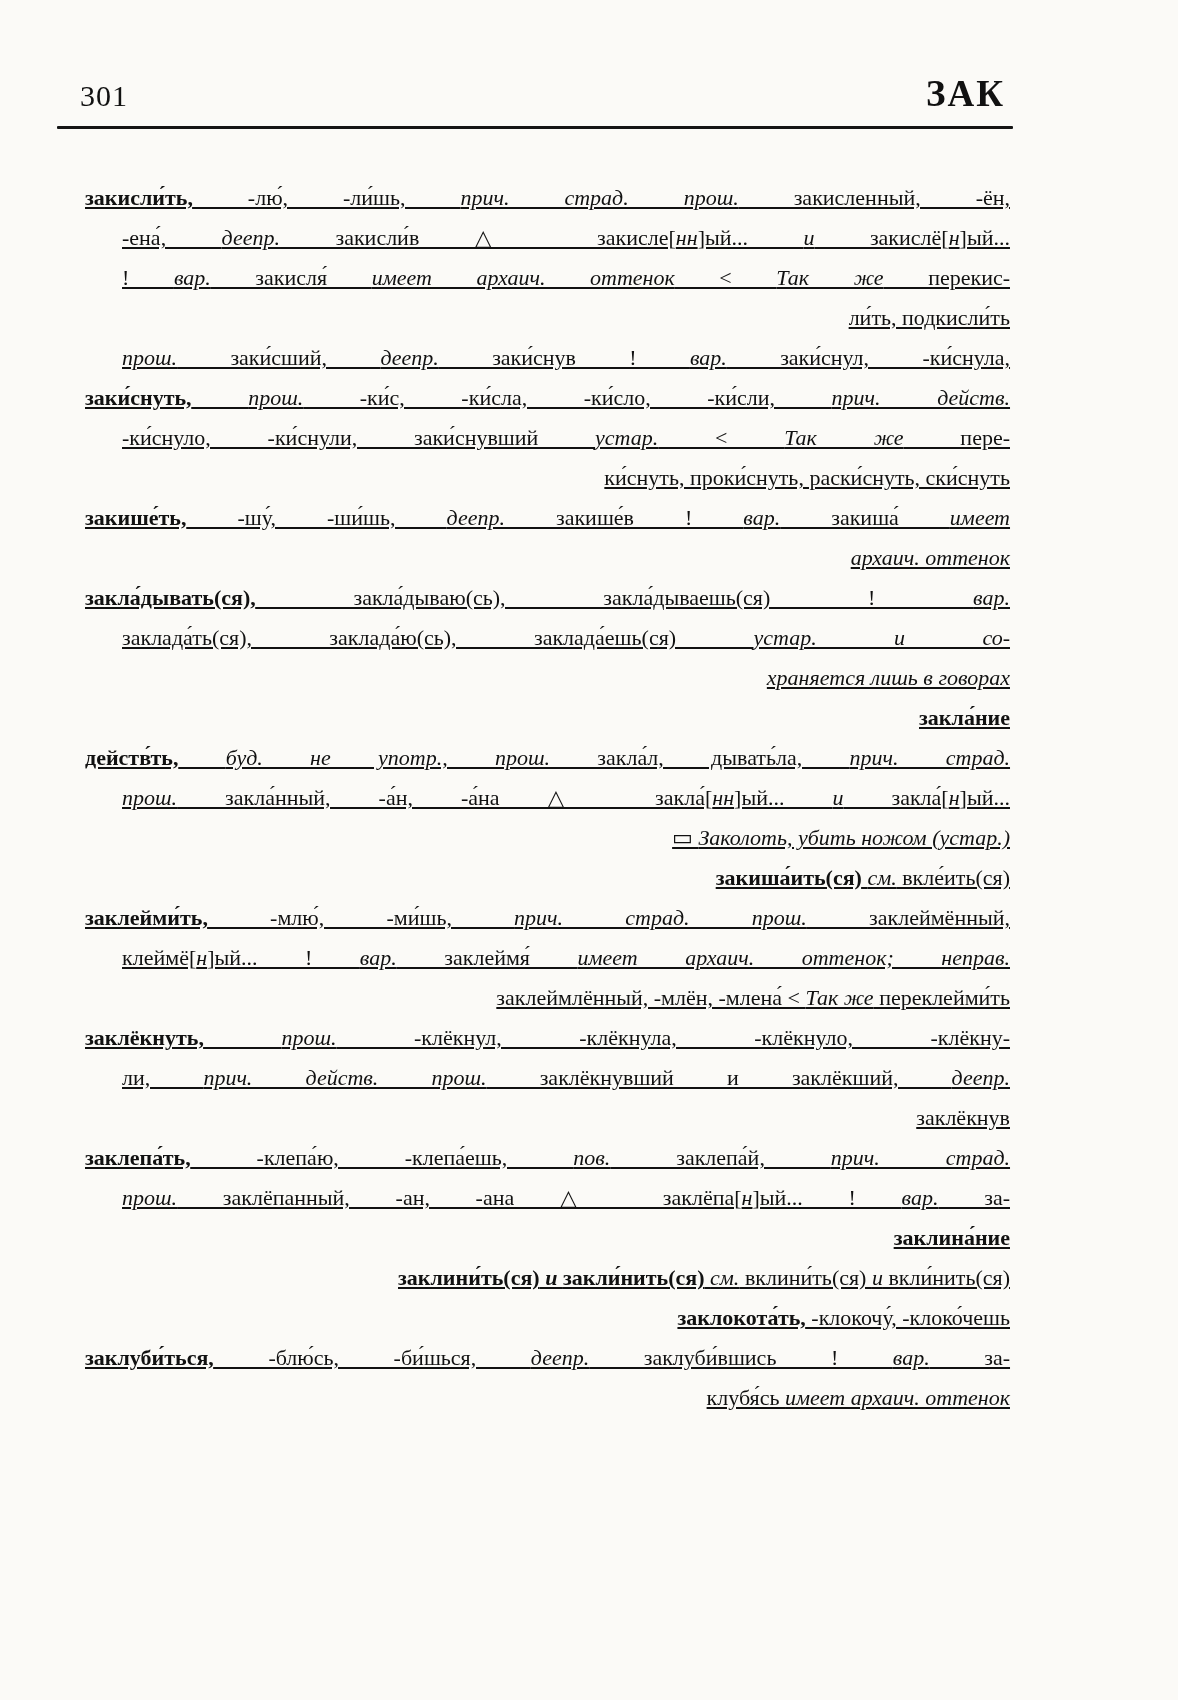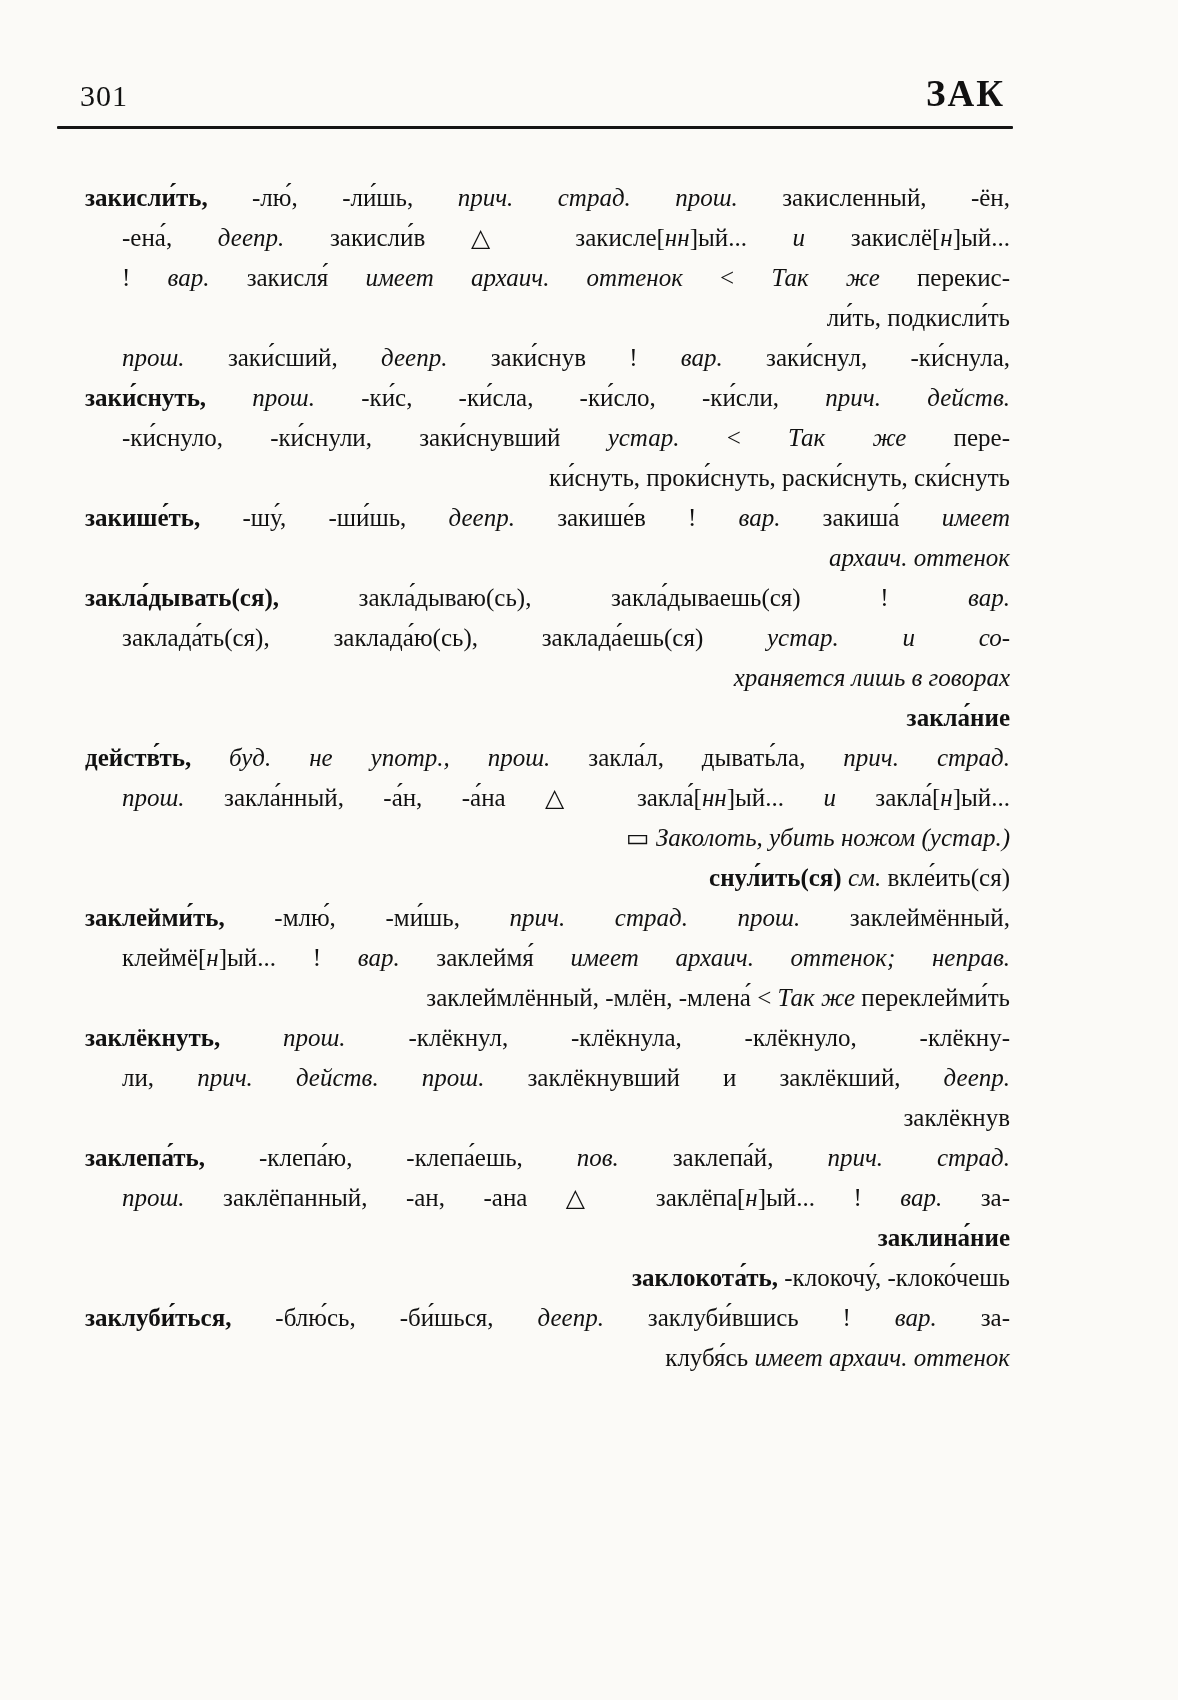--- a/index.html
+++ b/index.html
@@ -16,21 +16,22 @@
     display:flex;justify-content:space-between;align-items:baseline;text-align:center;
   }
   .page-num{font-size:30px;letter-spacing:1px;}
   .guide-word{font-size:37px;font-weight:bold;letter-spacing:2px;}
   .rule{
     position:absolute;top:126px;left:57px;width:956px;height:3px;
     background:#151515;border-radius:1px;
   }
   .entries{
     position:absolute;top:178px;left:85px;width:925px;
-    font-size:25px;
+    font-size:22px;
+    text-decoration:underline;
   }
   .line{
     line-height:40px;
     white-space:normal;
     text-align:right;
   }
   .line.j{text-align:justify;text-align-last:justify;}
   .line.cont{padding-left:37px;}
   .s-b{font-weight:bold;}
   .s-i{font-style:italic;}
@@ -70,39 +71,42 @@
     </div>
     <div>
       <div class="line"><span class="s-b">закла́ние</span></div>
     </div>
     <div>
       <div class="line j"><span class="s-b">действ́ть,</span><span class="s-r"> </span><span class="s-i">буд. не употр., прош.</span><span class="s-r"> закла́л, дывать́ла, </span><span class="s-i">прич. страд.</span></div>
       <div class="line cont j"><span class="s-i">прош.</span><span class="s-r"> закла́нный, -а́н, -а́на △ закла́[</span><span class="s-i">нн</span><span class="s-r">]ый... </span><span class="s-i">и</span><span class="s-r"> закла́[</span><span class="s-i">н</span><span class="s-r">]ый...</span></div>
       <div class="line cont"><span class="s-r">▭  </span><span class="s-i">Заколоть, убить ножом (устар.)</span></div>
     </div>
     <div>
-      <div class="line"><span class="s-b">снул́ить(ся)</span><span class="s-r"> </span><span class="s-i">см.</span><span class="s-r"> вкле́ить(ся)</span></div>
+      <div class="line"><span class="s-b">закиша́ить(ся)</span><span class="s-r"> </span><span class="s-i">см.</span><span class="s-r"> вкле́ить(ся)</span></div>
     </div>
     <div>
       <div class="line j"><span class="s-b">заклейми́ть,</span><span class="s-r"> -млю́, -ми́шь, </span><span class="s-i">прич. страд. прош.</span><span class="s-r"> заклеймённый,</span></div>
       <div class="line cont j"><span class="s-r">клеймё[</span><span class="s-i">н</span><span class="s-r">]ый... ! </span><span class="s-i">вар.</span><span class="s-r"> заклеймя́ </span><span class="s-i">имеет архаич. оттенок; неправ.</span></div>
       <div class="line cont"><span class="s-r">заклеймлённый, -млён, -млена́ &lt; </span><span class="s-i">Так же</span><span class="s-r"> переклейми́ть</span></div>
     </div>
     <div>
       <div class="line j"><span class="s-b">заклёкнуть,</span><span class="s-r"> </span><span class="s-i">прош.</span><span class="s-r"> -клёкнул, -клёкнула, -клёкнуло, -клёкну-</span></div>
       <div class="line cont j"><span class="s-r">ли, </span><span class="s-i">прич. действ. прош.</span><span class="s-r"> заклёкнувший и заклёкший, </span><span class="s-i">деепр.</span></div>
       <div class="line cont"><span class="s-r">заклёкнув</span></div>
     </div>
     <div>
       <div class="line j"><span class="s-b">заклепа́ть,</span><span class="s-r"> -клепа́ю, -клепа́ешь, </span><span class="s-i">пов.</span><span class="s-r"> заклепа́й, </span><span class="s-i">прич. страд.</span></div>
       <div class="line cont j"><span class="s-i">прош.</span><span class="s-r"> заклёпанный, -ан, -ана △ заклёпа[</span><span class="s-i">н</span><span class="s-r">]ый... ! </span><span class="s-i">вар.</span><span class="s-r"> за-</span></div>
     </div>
     <div>
       <div class="line"><span class="s-b">заклина́ние</span></div>
     </div>
     <div>
+      <div class="line"><span class="s-b">заклини́ть(ся)</span><span class="s-bi"> и </span><span class="s-b">закли́нить(ся)</span><span class="s-r"> </span><span class="s-i">см.</span><span class="s-r"> вклини́ть(ся) </span><span class="s-i">и</span><span class="s-r"> вкли́нить(ся)</span></div>
+    </div>
+    <div>
       <div class="line"><span class="s-b">заклокота́ть,</span><span class="s-r"> -клокочу́, -клоко́чешь</span></div>
     </div>
     <div>
       <div class="line j"><span class="s-b">заклуби́ться,</span><span class="s-r"> -блю́сь, -би́шься, </span><span class="s-i">деепр.</span><span class="s-r"> заклуби́вшись ! </span><span class="s-i">вар.</span><span class="s-r"> за-</span></div>
       <div class="line cont"><span class="s-r">клубя́сь </span><span class="s-i">имеет архаич. оттенок</span></div>
     </div>
   </div>
 
 </body></html>

